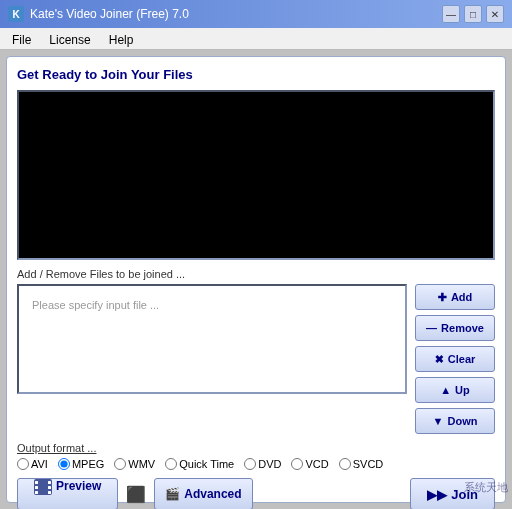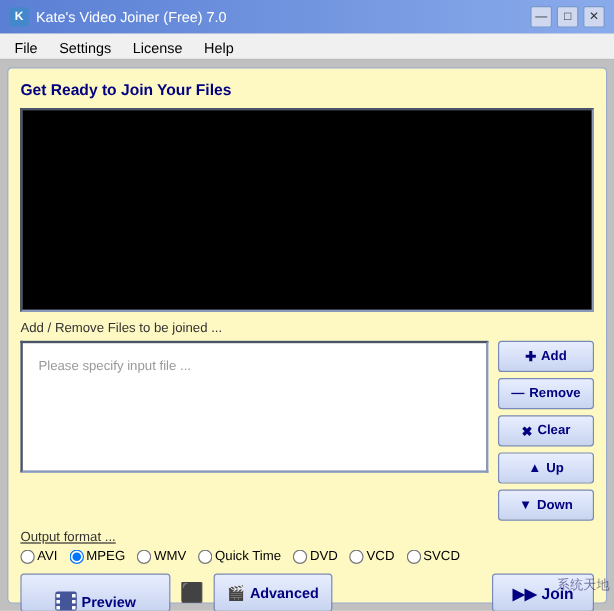--- a/index.html
+++ b/index.html
@@ -67,21 +67,21 @@
     .menu-item {
       padding: 2px 8px;
       cursor: pointer;
       font-size: 12px;
       color: #000;
       border-radius: 2px;
     }
 
     
     .main-content {
-      background: #fef9c3;
+      background: #ffffff;
       margin: 6px;
       padding: 10px;
       border: 1px solid #9aabcc;
       border-radius: 4px;
       height: calc(509px - 28px - 22px - 12px);
     }
 
     .section-title {
       font-size: 13px;
       font-weight: bold;
@@ -187,25 +187,25 @@
     }
     .preview-btn {
       height: 32px;
       background: linear-gradient(to bottom, #e8eeff, #c8d4f0);
       border: 1px solid #7788bb;
       border-radius: 3px;
       cursor: pointer;
       font-size: 12px;
       color: #000080;
       display: flex;
-      align-items: flex-end;
+      align-items: flex-start;
       justify-content: center;
       gap: 4px;
       font-weight: bold;
-      padding: 0 28px;
+      padding: 0 16px;
     }
     .advanced-btn {
       height: 32px;
       background: linear-gradient(to bottom, #e8eeff, #c8d4f0);
       border: 1px solid #7788bb;
       border-radius: 3px;
       cursor: pointer;
       font-size: 12px;
       color: #000080;
       display: flex;
@@ -270,21 +270,20 @@
   <span class="title-bar-title">Kate's Video Joiner (Free) 7.0</span>
   <div class="title-bar-controls">
     <div class="title-btn">—</div>
     <div class="title-btn">□</div>
     <div class="title-btn">✕</div>
   </div>
 </div>
 
 <div class="menu-bar">
   <div class="menu-item">File</div>
-  <div class="menu-item">Settings</div>
   <div class="menu-item">License</div>
   <div class="menu-item">Help</div>
 </div>
 
 <div class="main-content">
   <div class="section-title">Get Ready to Join Your Files</div>
 
   <div class="video-preview"></div>
 
   <div class="add-remove-label">Add / Remove Files to be joined ...</div>

